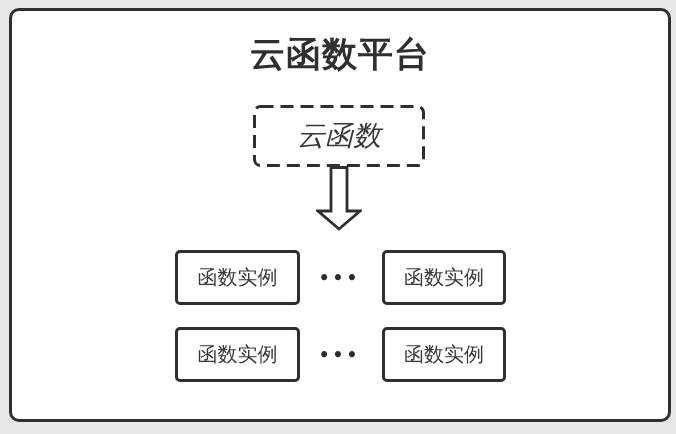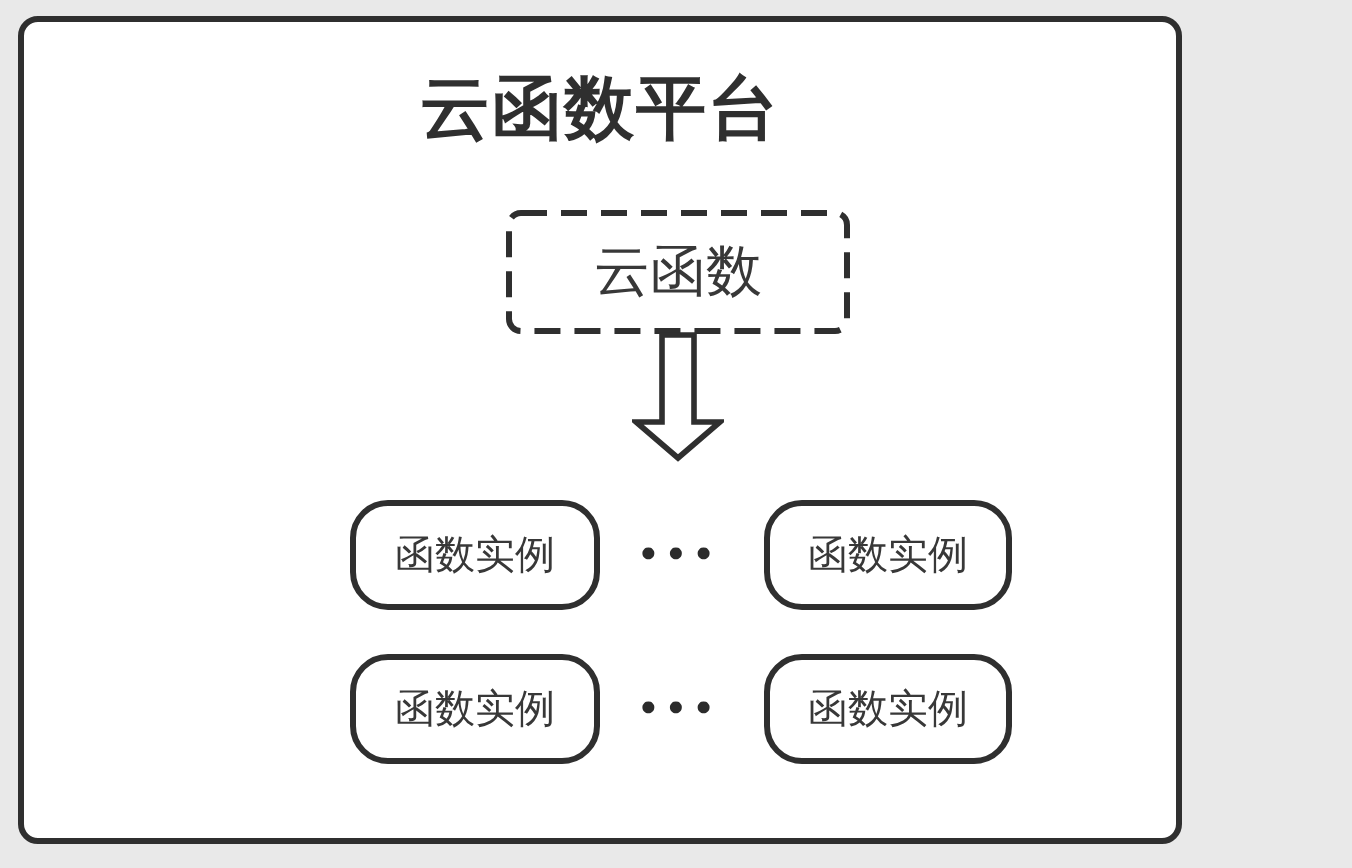--- a/index.html
+++ b/index.html
@@ -11,21 +11,21 @@
   }
   *{box-sizing:border-box;margin:0;padding:0;}
   html,body{width:676px;height:434px;overflow:hidden;}
   body{
     background:var(--bg);
     font-family:"DejaVu Sans","Liberation Sans",sans-serif;
   }
   .card{
     position:absolute;
     left:9px;top:8px;
-    width:582px;height:414px;
+    width:662px;height:414px;
     background:var(--card-bg);
     border:3px solid var(--stroke);
     border-radius:10px;
   }
   .title{
     position:absolute;
     left:0;top:20px;width:100%;
     text-align:center;
     font-size:35px;
     font-weight:700;
@@ -36,31 +36,32 @@
     position:absolute;
     left:241px;top:94px;
     width:172px;height:62px;
   }
   .dashed-box svg{position:absolute;left:0;top:0;}
   .dashed-box .label{
     position:absolute;left:0;top:0;width:100%;height:100%;
     display:flex;align-items:center;justify-content:center;
     font-size:28px;
     color:var(--text);
+    font-style:italic;
   }
   .arrow{
     position:absolute;
     left:304px;top:155px;
     width:46px;height:65px;
   }
   .inst-box{
     position:absolute;
     width:125px;height:55px;
     border:3px solid var(--stroke);
-    border-radius:19px;
+    border-radius:5px;
     background:var(--card-bg);
     display:flex;align-items:center;justify-content:center;
     font-size:20px;
     color:var(--text);
   }
   .row1 .left{left:163px;top:239px;}
   .row1 .right{left:370px;top:239px;width:124px;}
   .row2 .left{left:163px;top:316px;}
   .row2 .right{left:370px;top:316px;width:124px;}
   .dots{

